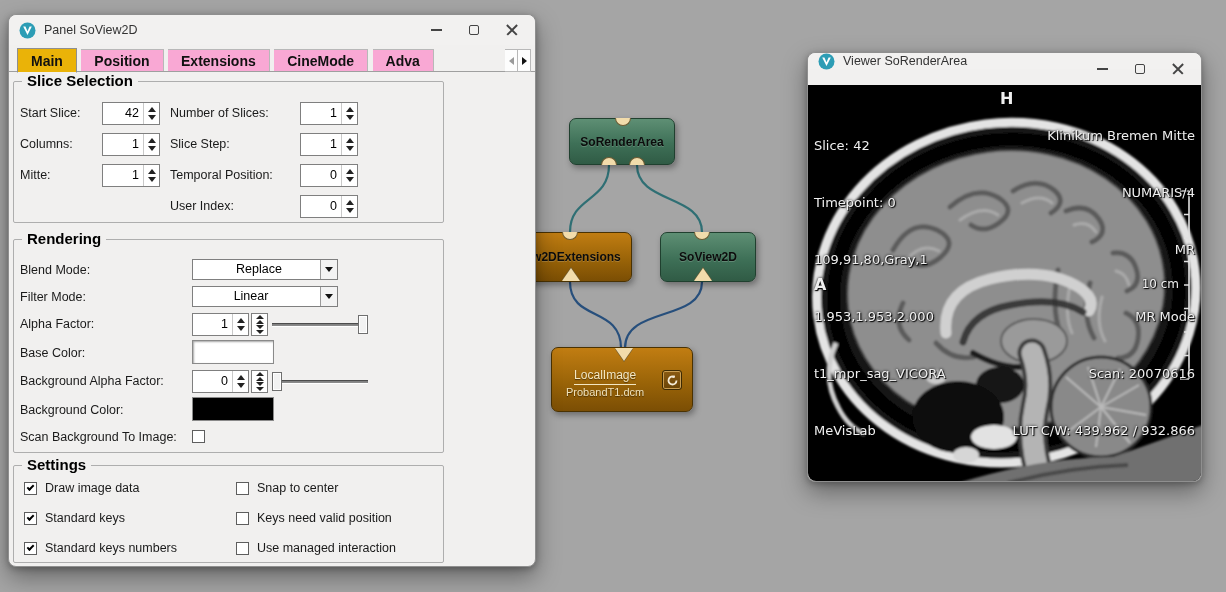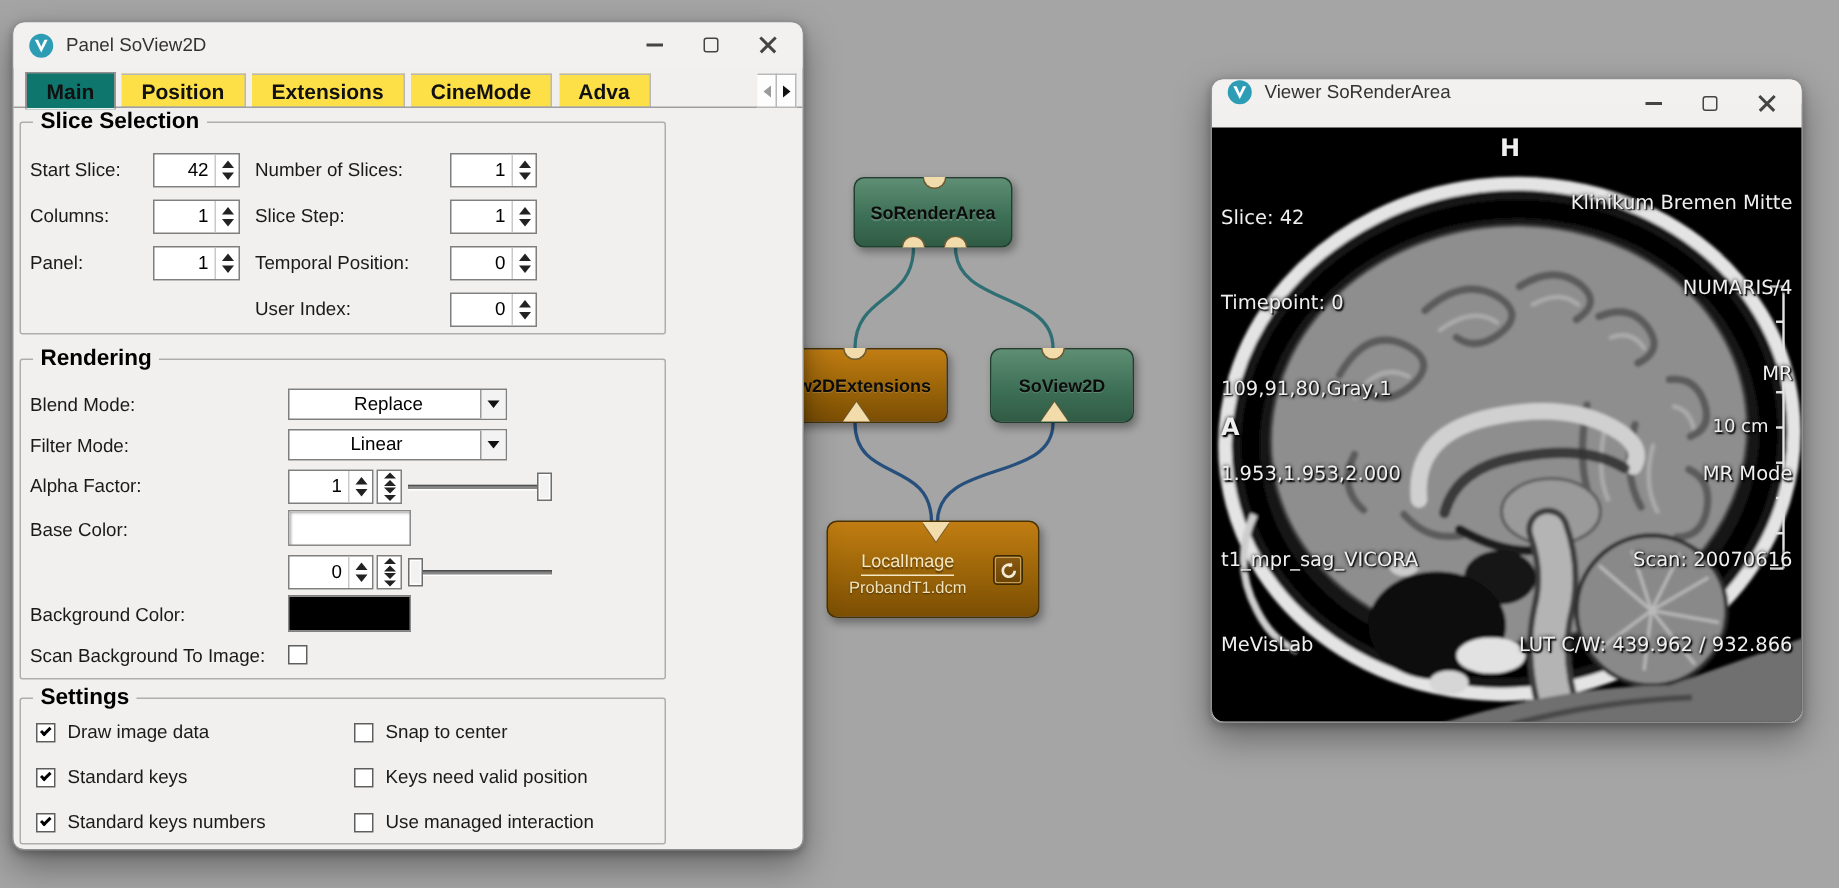--- a/index.html
+++ b/index.html
@@ -19,23 +19,23 @@
   .glyph-close { position:relative; width:12px; height:12px; }
   .glyph-close::before,.glyph-close::after { content:""; position:absolute; left:-1px; top:5px; width:14px; height:1.5px; background:#444; }
   .glyph-close::before { transform:rotate(45deg); } .glyph-close::after { transform:rotate(-45deg); }
 
   
   #panel-win { left:8px; top:14px; width:528px; height:553px; }
 
   .tabstrip { position:absolute; top:32px; left:8px; right:8px; height:25px; }
   .tabstrip::after { content:""; position:absolute; left:-8px; right:-8px; bottom:0; height:1px; background:#9f9f9f; }
   .tab { position:relative; display:inline-block; height:23px; margin-top:2px; padding:3px 13px 0 13px;
-         font-size:14px; font-weight:bold; color:#111; background:#fde047; border:1px solid #b8b8b8; border-left:none; }
+         font-size:14px; font-weight:bold; color:#111; background:#f9a8d4; border:1px solid #b8b8b8; border-left:none; }
   .tab:first-child { border-left:1px solid #b8b8b8; }
-  .tab.active { height:25px; margin-top:0; padding-top:4px; background:#0f766e; border:1px solid #8f8f8f; border-bottom:1px solid #f1f0ef; z-index:3; }
+  .tab.active { height:25px; margin-top:0; padding-top:4px; background:#eab308; border:1px solid #8f8f8f; border-bottom:1px solid #f1f0ef; z-index:3; }
   .tabscroll { position:absolute; right:-4px; top:2px; height:23px; display:flex; z-index:4; }
   .tabscroll .sbtn { width:13px; height:23px; background:#fdfdfd; border:1px solid #b8b8b8; border-left:none; display:flex; align-items:center; justify-content:center; }
   .tri-l { width:0; height:0; border-top:4px solid transparent; border-bottom:4px solid transparent; border-right:5px solid #9a9a9a; }
   .tri-r { width:0; height:0; border-top:4px solid transparent; border-bottom:4px solid transparent; border-left:5px solid #111; }
 
   .groupbox { position:absolute; left:4px; width:431px; border:1px solid #aeaeae; border-radius:2px; }
   .legend { position:absolute; top:-10px; left:8px; background:#f1f0ef; padding:0 5px; font-size:15px; font-weight:bold; color:#000; }
 
   .flabel { position:absolute; font-size:12.5px; color:#1a1a1a; line-height:23px; white-space:nowrap; }
 
@@ -200,21 +200,21 @@
     </div>
     <span class="flabel" style="left:156px; top:51px;">Slice Step:</span>
     <div class="spin" style="left:286px; top:51px;">
       <span class="val">1</span>
       <span class="arrows">
           <span class="t-up"></span>
           <span class="t-dn"></span>
         </span>
     </div>
 
-    <span class="flabel" style="left:6px; top:82px;">Panel:</span>
+    <span class="flabel" style="left:6px; top:82px;">Mitte:</span>
     <div class="spin" style="left:88px; top:82px;">
       <span class="val">1</span>
       <span class="arrows">
           <span class="t-up"></span>
           <span class="t-dn"></span>
         </span>
     </div>
     <span class="flabel" style="left:156px; top:82px;">Temporal Position:</span>
     <div class="spin" style="left:286px; top:82px;">
       <span class="val">0</span>
@@ -268,20 +268,21 @@
         <span class="t-dn"></span>
     </div>
     <div class="slider" style="left:258px; top:73px;">
       <div class="track"></div>
       <div class="handle" style="left:86px;"></div>
     </div>
 
     <span class="flabel" style="left:6px; top:102px;">Base Color:</span>
     <div class="swatch" style="left:178px; top:100px; background:#ffffff;"></div>
 
+    <span class="flabel" style="left:6px; top:130px;">Background Alpha Factor:</span>
     <div class="spin" style="left:178px; top:130px; width:57px;">
       <span class="val">0</span>
       <span class="arrows">
           <span class="t-up"></span>
           <span class="t-dn"></span>
         </span>
     </div>
     <div class="dblspin" style="left:237px; top:130px;">
       <span class="t-up"></span>
         <span class="t-up"></span>

